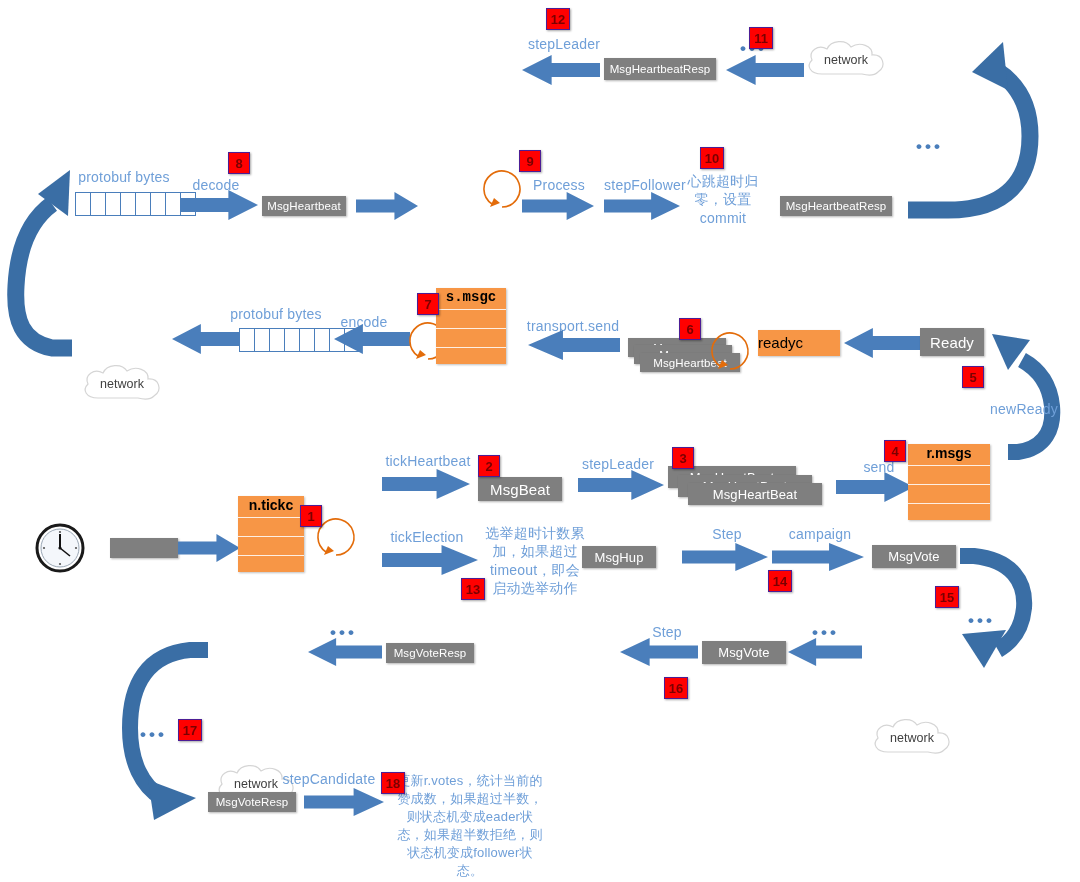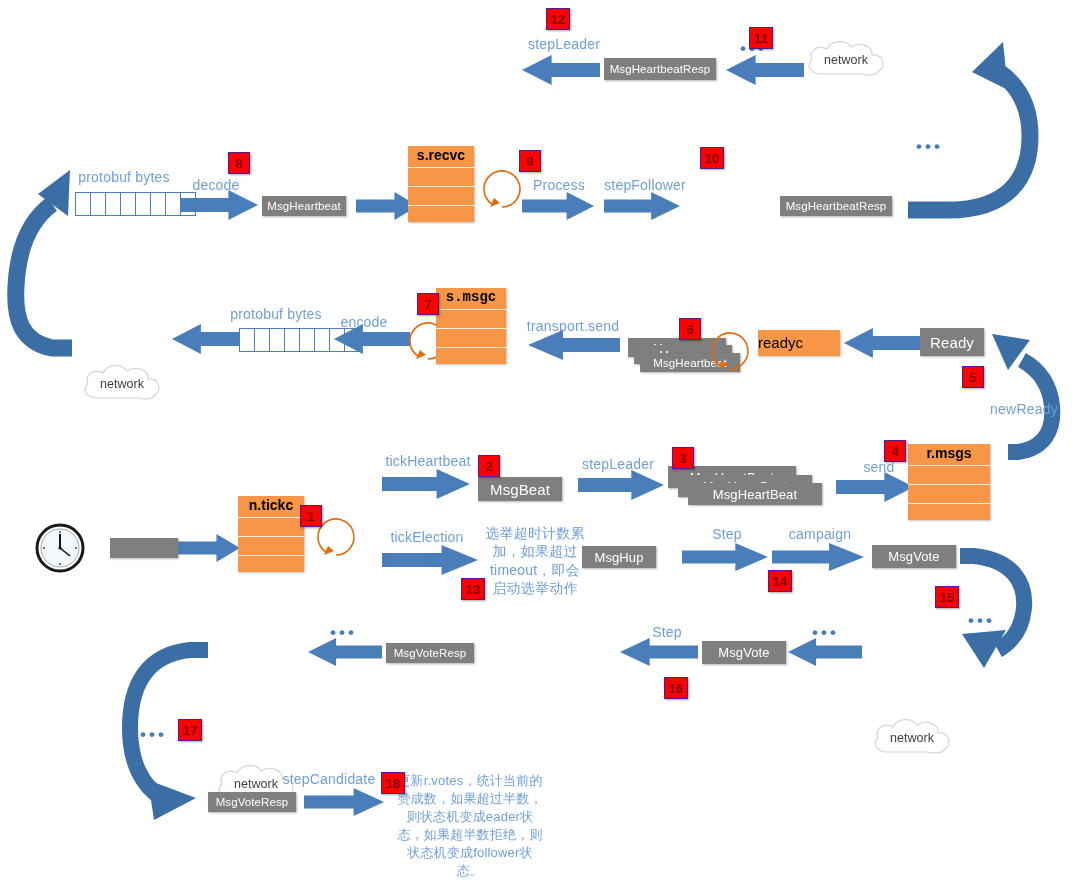--- a/index.html
+++ b/index.html
@@ -152,38 +152,35 @@
       <i></i>
   </div>
 
   <div class="abs lbl" style="left:182px;top:176px;width:68px;">decode</div>
   <div class="abs arrow right" style="left:180px;top:190px;width:78px;height:30px;"></div>
 
   <div class="abs msgbox" style="left:262px;top:196px;width:84px;height:20px;">MsgHeartbeat</div>
 
   <div class="abs arrow right" style="left:356px;top:192px;width:62px;height:28px;"></div>
 
-  <div class="abs chan" style="left:408px;top:146px;width:66px;height:76px;">
-    <span class="cap">s.recvc</span>
-    <span class="sep" style="top:21px;"></span>
-    <span class="sep" style="top:40px;"></span>
-    <span class="sep" style="top:59px;"></span>
-  </div>
 
   <svg class="abs loop" style="left:478px;top:160px;" width="52" height="52" viewBox="0 0 52 52">
     <path d="M14 44 A18 18 0 1 1 24 47" fill="none" stroke="#e36c0a" stroke-width="1.6"></path>
     <path d="M22 43 L12 47 L16 38 Z" fill="#e36c0a"></path>
   </svg>
 
   <div class="abs lbl" style="left:528px;top:176px;width:62px;">Process</div>
   <div class="abs arrow right" style="left:522px;top:192px;width:72px;height:28px;"></div>
 
   <div class="abs lbl" style="left:602px;top:176px;width:86px;">stepFollower</div>
   <div class="abs arrow right" style="left:604px;top:192px;width:76px;height:28px;"></div>
 
+  <div class="abs lbl" style="left:686px;top:172px;width:74px;">心跳超时归
+零，设置
+commit</div>
 
   <div class="abs msgbox" style="left:780px;top:196px;width:112px;height:20px;">MsgHeartbeatResp</div>
 
   <div class="abs cloud" style="left:76px;top:318px;width:92px;height:44px;">
     <svg width="92" height="44" viewBox="0 0 92 44">
       <path d="M22 36 C10 36 6 28 12 22 C8 13 18 6 27 11 C31 2 46 1 51 9 C60 3 73 8 72 17 C83 16 87 28 78 34 C74 38 66 37 62 36 Z" fill="#ffffff" stroke="#d5d5d5" stroke-width="1.2"></path>
     </svg>
     <span class="ctext">network</span>
   </div>
 

